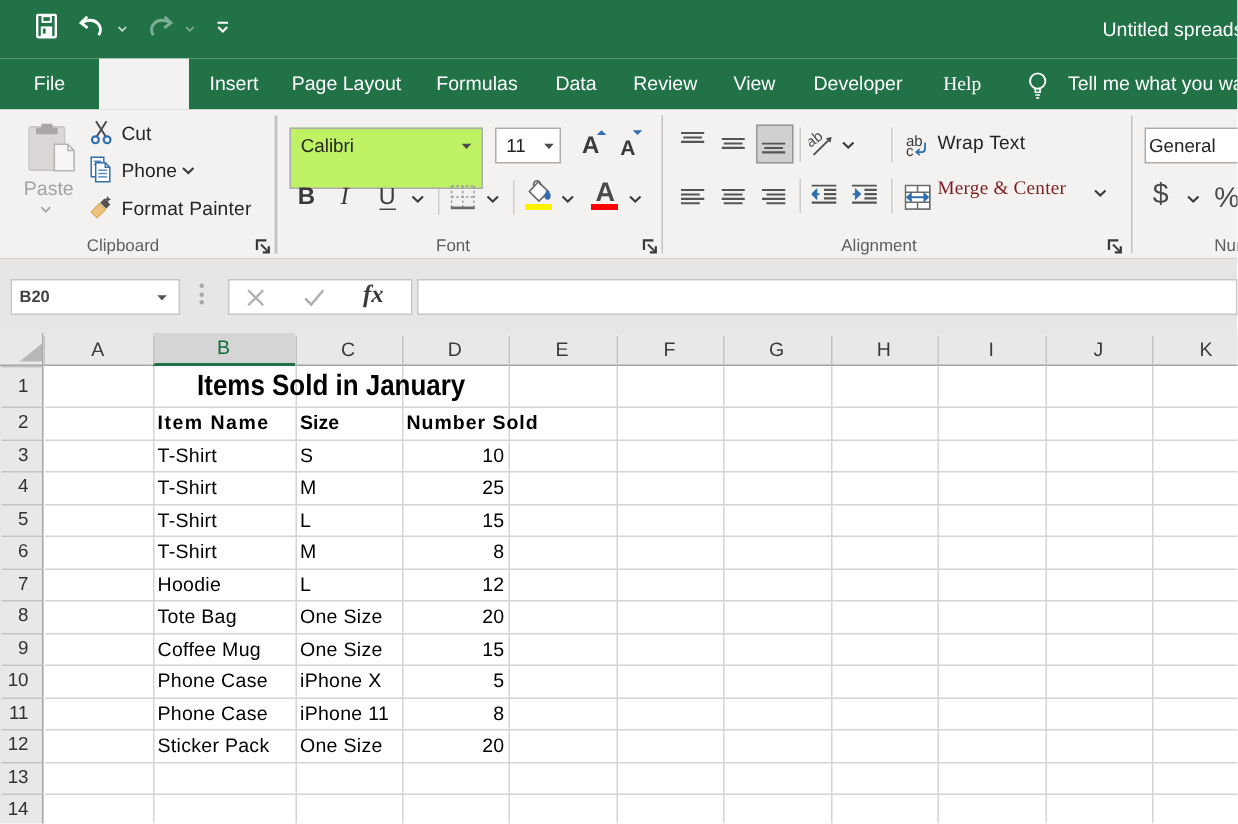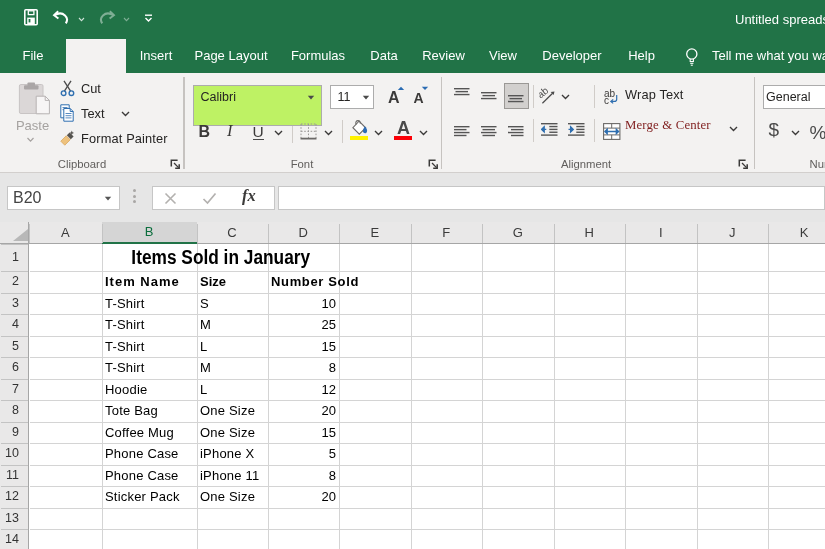--- a/index.html
+++ b/index.html
@@ -39,21 +39,21 @@
 <div class="abs" style="left:0;top:39px;width:825px;height:34px;background:#217347;">
 <div class="abs" style="left:66px;top:0;width:59.5px;height:34px;background:#f3f2f1;"></div>
 <div class="tab" style="left:-27px;width:120px;color:#fff;">File</div>
 <div class="tab" style="left:96px;width:120px;color:#fff;">Insert</div>
 <div class="tab" style="left:258px;width:120px;color:#fff;">Formulas</div>
 <div class="tab" style="left:171px;width:120px;color:#fff;">Page Layout</div>
 <div class="tab" style="left:324px;width:120px;color:#fff;">Data</div>
 <div class="tab" style="left:383.5px;width:120px;color:#fff;">Review</div>
 <div class="tab" style="left:443px;width:120px;color:#fff;">View</div>
 <div class="tab" style="left:512px;width:120px;color:#fff;">Developer</div>
-<div class="tab" style="left:581.5px;width:120px;color:#fff;">Help</div>
+<div class="tab" style="left:581.5px;width:120px;color:#fff;font-family:Liberation Serif, serif;">Help</div>
 <svg class="abs" style="left:685px;top:8px" width="14" height="21" viewBox="0 0 14 21">
 <circle cx="6.8" cy="7" r="5.1" fill="none" stroke="#fff" stroke-width="1.3"></circle>
 <path d="M5.2 12 L5.2 14.5 L8.4 14.5 L8.4 12" fill="none" stroke="#fff" stroke-width="1.1"></path>
 <line x1="5.2" y1="16.3" x2="8.4" y2="16.3" stroke="#fff" stroke-width="1.1"></line>
 <line x1="5.8" y1="18.2" x2="7.8" y2="18.2" stroke="#fff" stroke-width="1.1"></line>
 </svg>
 <div class="tab" style="left:712px;width:200px;text-align:left;">Tell me what you want to do</div>
 </div>
 <div class="abs" style="left:0;top:73px;width:825px;height:100px;background:#f3f2f1;border-bottom:1px solid #d2cfcd;">
 <div class="abs" style="left:183px;top:4px;width:1.5px;height:92px;background:#c6c3c0;"></div>
@@ -86,21 +86,21 @@
 <svg class="abs" style="left:59.5px;top:31px" width="14" height="18" viewBox="0 0 14 18">
 <path d="M0.8 0.8 h8.4 v13 h-8.4 z" fill="#fff" stroke="#2f6fb0" stroke-width="1"></path>
 <line x1="2.5" y1="3.5" x2="7.5" y2="3.5" stroke="#5b8cc0" stroke-width="1"></line>
 <line x1="2.5" y1="5.7" x2="7.5" y2="5.7" stroke="#5b8cc0" stroke-width="1"></line>
 <path d="M3.8 4.5 h6.4 l3 3 v9.7 h-9.4 z" fill="#fff" stroke="#2f6fb0" stroke-width="1"></path>
 <path d="M10.2 4.5 v3 h3" fill="none" stroke="#2f6fb0" stroke-width="1"></path>
 <line x1="5.5" y1="9.5" x2="11.5" y2="9.5" stroke="#5b8cc0" stroke-width="1"></line>
 <line x1="5.5" y1="11.7" x2="11.5" y2="11.7" stroke="#5b8cc0" stroke-width="1"></line>
 <line x1="5.5" y1="13.9" x2="11.5" y2="13.9" stroke="#5b8cc0" stroke-width="1"></line>
 </svg>
-<div class="abs" style="left:81px;top:34px;height:14px;line-height:14px;font-size:12.8px;color:#252423;">Text</div>
+<div class="abs" style="left:81px;top:34px;height:14px;line-height:14px;font-size:12.8px;color:#252423;">Phone</div>
 <svg class="abs" style="left:121px;top:38px" width="9" height="6" viewBox="0 0 9 6">
       <path d="M1 1 L4.5 4.4 L8 1" fill="none" stroke="#3b3a39" stroke-width="1.4"></path>
     </svg>
 <svg class="abs" style="left:59.5px;top:57px" width="16" height="16" viewBox="0 0 16 16">
 <path d="M0.8 11.2 L6.2 5.8 L10.2 9.8 L4.8 15.2 z" fill="#eec27d" stroke="#d9a860" stroke-width="0.8"></path>
 <path d="M6.8 5.2 L9.6 2.4 L13.6 6.4 L10.8 9.2 z" fill="#55534f"></path>
 <path d="M11.8 0.6 L12.5 2.2 L14.1 2.9 L12.5 3.6 L11.8 5.2 L11.1 3.6 L9.5 2.9 L11.1 2.2 z" fill="#55534f"></path>
 </svg>
 <div class="abs" style="left:81px;top:59px;height:14px;line-height:14px;font-size:12.8px;letter-spacing:0.15px;color:#252423;">Format Painter</div>
 <div class="abs" style="left:0;top:85px;width:164px;text-align:center;font-size:11.3px;color:#605e5c;">Clipboard</div>
@@ -248,21 +248,21 @@
 </svg>
 <div class="abs" style="left:763px;top:12px;width:69px;height:23.5px;background:#fff;border:1px solid #acacac;font-size:12.5px;color:#252423;line-height:22px;padding-left:2px;">General</div>
 <div class="abs" style="left:768.5px;top:46.8px;font-size:19px;color:#4a4a4a;line-height:19px;">$</div>
 <svg class="abs" style="left:791px;top:56.5px" width="9" height="6" viewBox="0 0 9 6">
       <path d="M1 1 L4.5 4.4 L8 1" fill="none" stroke="#3b3a39" stroke-width="1.4"></path>
     </svg>
 <div class="abs" style="left:809.5px;top:49.5px;font-size:19px;color:#4a4a4a;line-height:19px;">%</div>
 <div class="abs" style="left:809.5px;top:85px;font-size:11.3px;color:#605e5c;">Number</div>
 </div>
 <div class="abs" style="left:0;top:173px;width:825px;height:49px;background:#e6e6e6;">
-<div class="abs" style="left:7px;top:13px;width:113px;height:24px;background:#fff;border:1px solid #c6c6c6;font-size:16px;color:#444;line-height:22px;padding-left:5px;">B20</div>
+<div class="abs" style="left:7px;top:13px;width:113px;height:24px;background:#fff;border:1px solid #c6c6c6;font-size:11px;color:#444;line-height:22px;padding-left:5px;font-weight:bold;">B20</div>
 <svg class="abs" style="left:104px;top:23px" width="8" height="5" viewBox="0 0 8 5">
       <path d="M0.8 0.8 L7.2 0.8 L4 4.4 z" fill="#555"></path>
     </svg>
 <div class="abs" style="left:133px;top:16px;width:4px;font-size:0;">
       <div style="width:3px;height:3px;border-radius:50%;background:#a9a7a5;margin-bottom:2.5px;"></div>
       <div style="width:3px;height:3px;border-radius:50%;background:#a9a7a5;margin-bottom:2.5px;"></div>
       <div style="width:3px;height:3px;border-radius:50%;background:#a9a7a5;margin-bottom:2.5px;"></div>
     </div>
 <div class="abs" style="left:152px;top:13px;width:123px;height:24px;background:#fff;border:1px solid #c6c6c6;"></div>
 <svg class="abs" style="left:164px;top:19px" width="13" height="13" viewBox="0 0 13 13">

